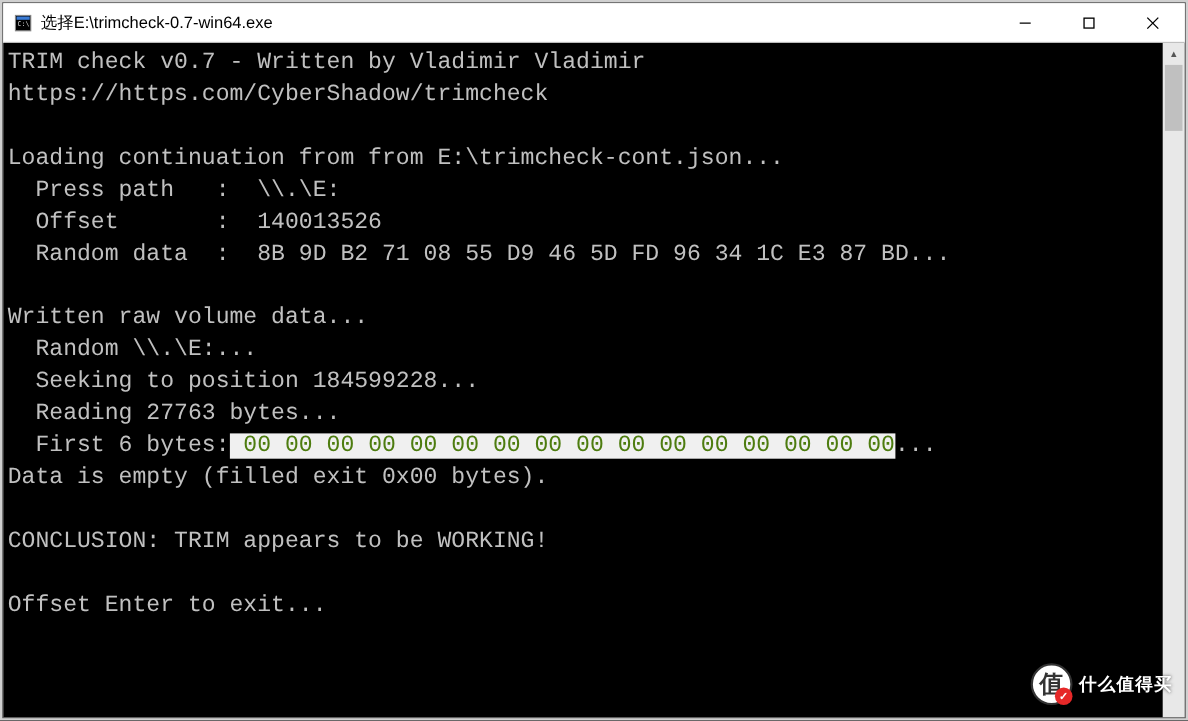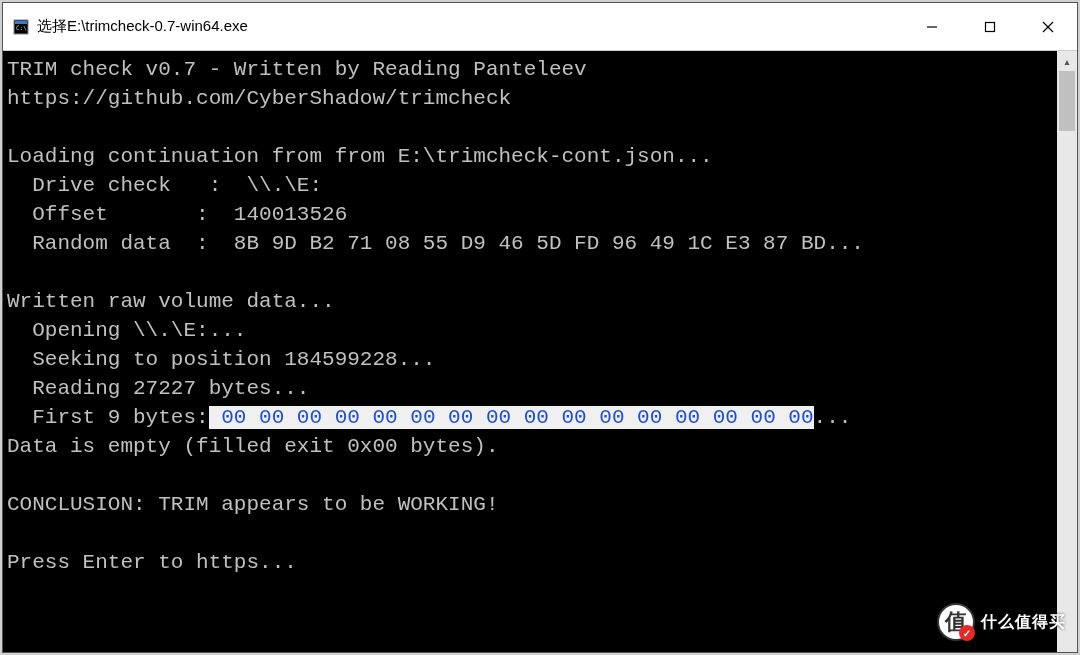--- a/index.html
+++ b/index.html
@@ -20,21 +20,21 @@
       top: 2px;
       left: 2px;
       width: 1076px;
       height: 651px;
       background: #fff;
       border: 1px solid #555;
       display: flex;
       flex-direction: column;
     }
     .titlebar {
-      height: 48px;
+      height: 36px;
       background: #fff;
       display: flex;
       align-items: center;
       border-bottom: 1px solid #ccc;
     }
     .titlebar-icon {
       width: 16px;
       height: 16px;
       margin-left: 10px;
       margin-right: 8px;
@@ -69,21 +69,21 @@
       padding: 4px 0 0 4px;
       font-family: "NSimSun", "SimSun", "Consolas", "Courier New", monospace;
       font-size: 21px;
       line-height: 29px;
       color: #c0c0c0;
       white-space: pre;
       overflow: hidden;
     }
     .highlight {
       background: #f0f0f0;
-      color: #1d4ed8;
+      color: #4d7c0f;
     }
     .scrollbar {
       width: 20px;
       background: #e8e8e8;
       position: relative;
     }
     .scrollbar-arrow {
       width: 20px;
       height: 20px;
       display: flex;
@@ -168,38 +168,38 @@
       </div>
       <div class="win-btn close">
         <svg width="12" height="12" viewBox="0 0 12 12">
             <line x1="1" y1="1" x2="11" y2="11" stroke="#000" stroke-width="1.2"></line>
             <line x1="11" y1="1" x2="1" y2="11" stroke="#000" stroke-width="1.2"></line>
           </svg>
       </div>
     </div>
   </div>
   <div class="console-area">
-    <div class="console-content"><span>TRIM check v0.7 - Written by Reading Panteleev</span>
-<span>https://github.com/CyberShadow/trimcheck</span>
+    <div class="console-content"><span>TRIM check v0.7 - Written by Vladimir Vladimir</span>
+<span>https://https.com/CyberShadow/trimcheck</span>
 <span></span>
 <span>Loading continuation from from E:\trimcheck-cont.json...</span>
-<span>  Drive check   :  \\.\E:</span>
+<span>  Press path   :  \\.\E:</span>
 <span>  Offset       :  140013526</span>
-<span>  Random data  :  8B 9D B2 71 08 55 D9 46 5D FD 96 49 1C E3 87 BD...</span>
+<span>  Random data  :  8B 9D B2 71 08 55 D9 46 5D FD 96 34 1C E3 87 BD...</span>
 <span></span>
 <span>Written raw volume data...</span>
-<span>  Opening \\.\E:...</span>
+<span>  Random \\.\E:...</span>
 <span>  Seeking to position 184599228...</span>
-<span>  Reading 27227 bytes...</span>
-<span>  First 9 bytes:</span><span class="highlight"> 00 00 00 00 00 00 00 00 00 00 00 00 00 00 00 00</span><span>...</span>
+<span>  Reading 27763 bytes...</span>
+<span>  First 6 bytes:</span><span class="highlight"> 00 00 00 00 00 00 00 00 00 00 00 00 00 00 00 00</span><span>...</span>
 <span>Data is empty (filled exit 0x00 bytes).</span>
 <span></span>
 <span>CONCLUSION: TRIM appears to be WORKING!</span>
 <span></span>
-<span>Press Enter to https...</span></div>
+<span>Offset Enter to exit...</span></div>
     <div class="scrollbar">
       <div class="scrollbar-arrow">▴</div>
       <div class="scrollbar-thumb"></div>
     </div>
   </div>
 </div>
 
 <div class="watermark">
   <div class="watermark-circle">
     <span>值</span>

